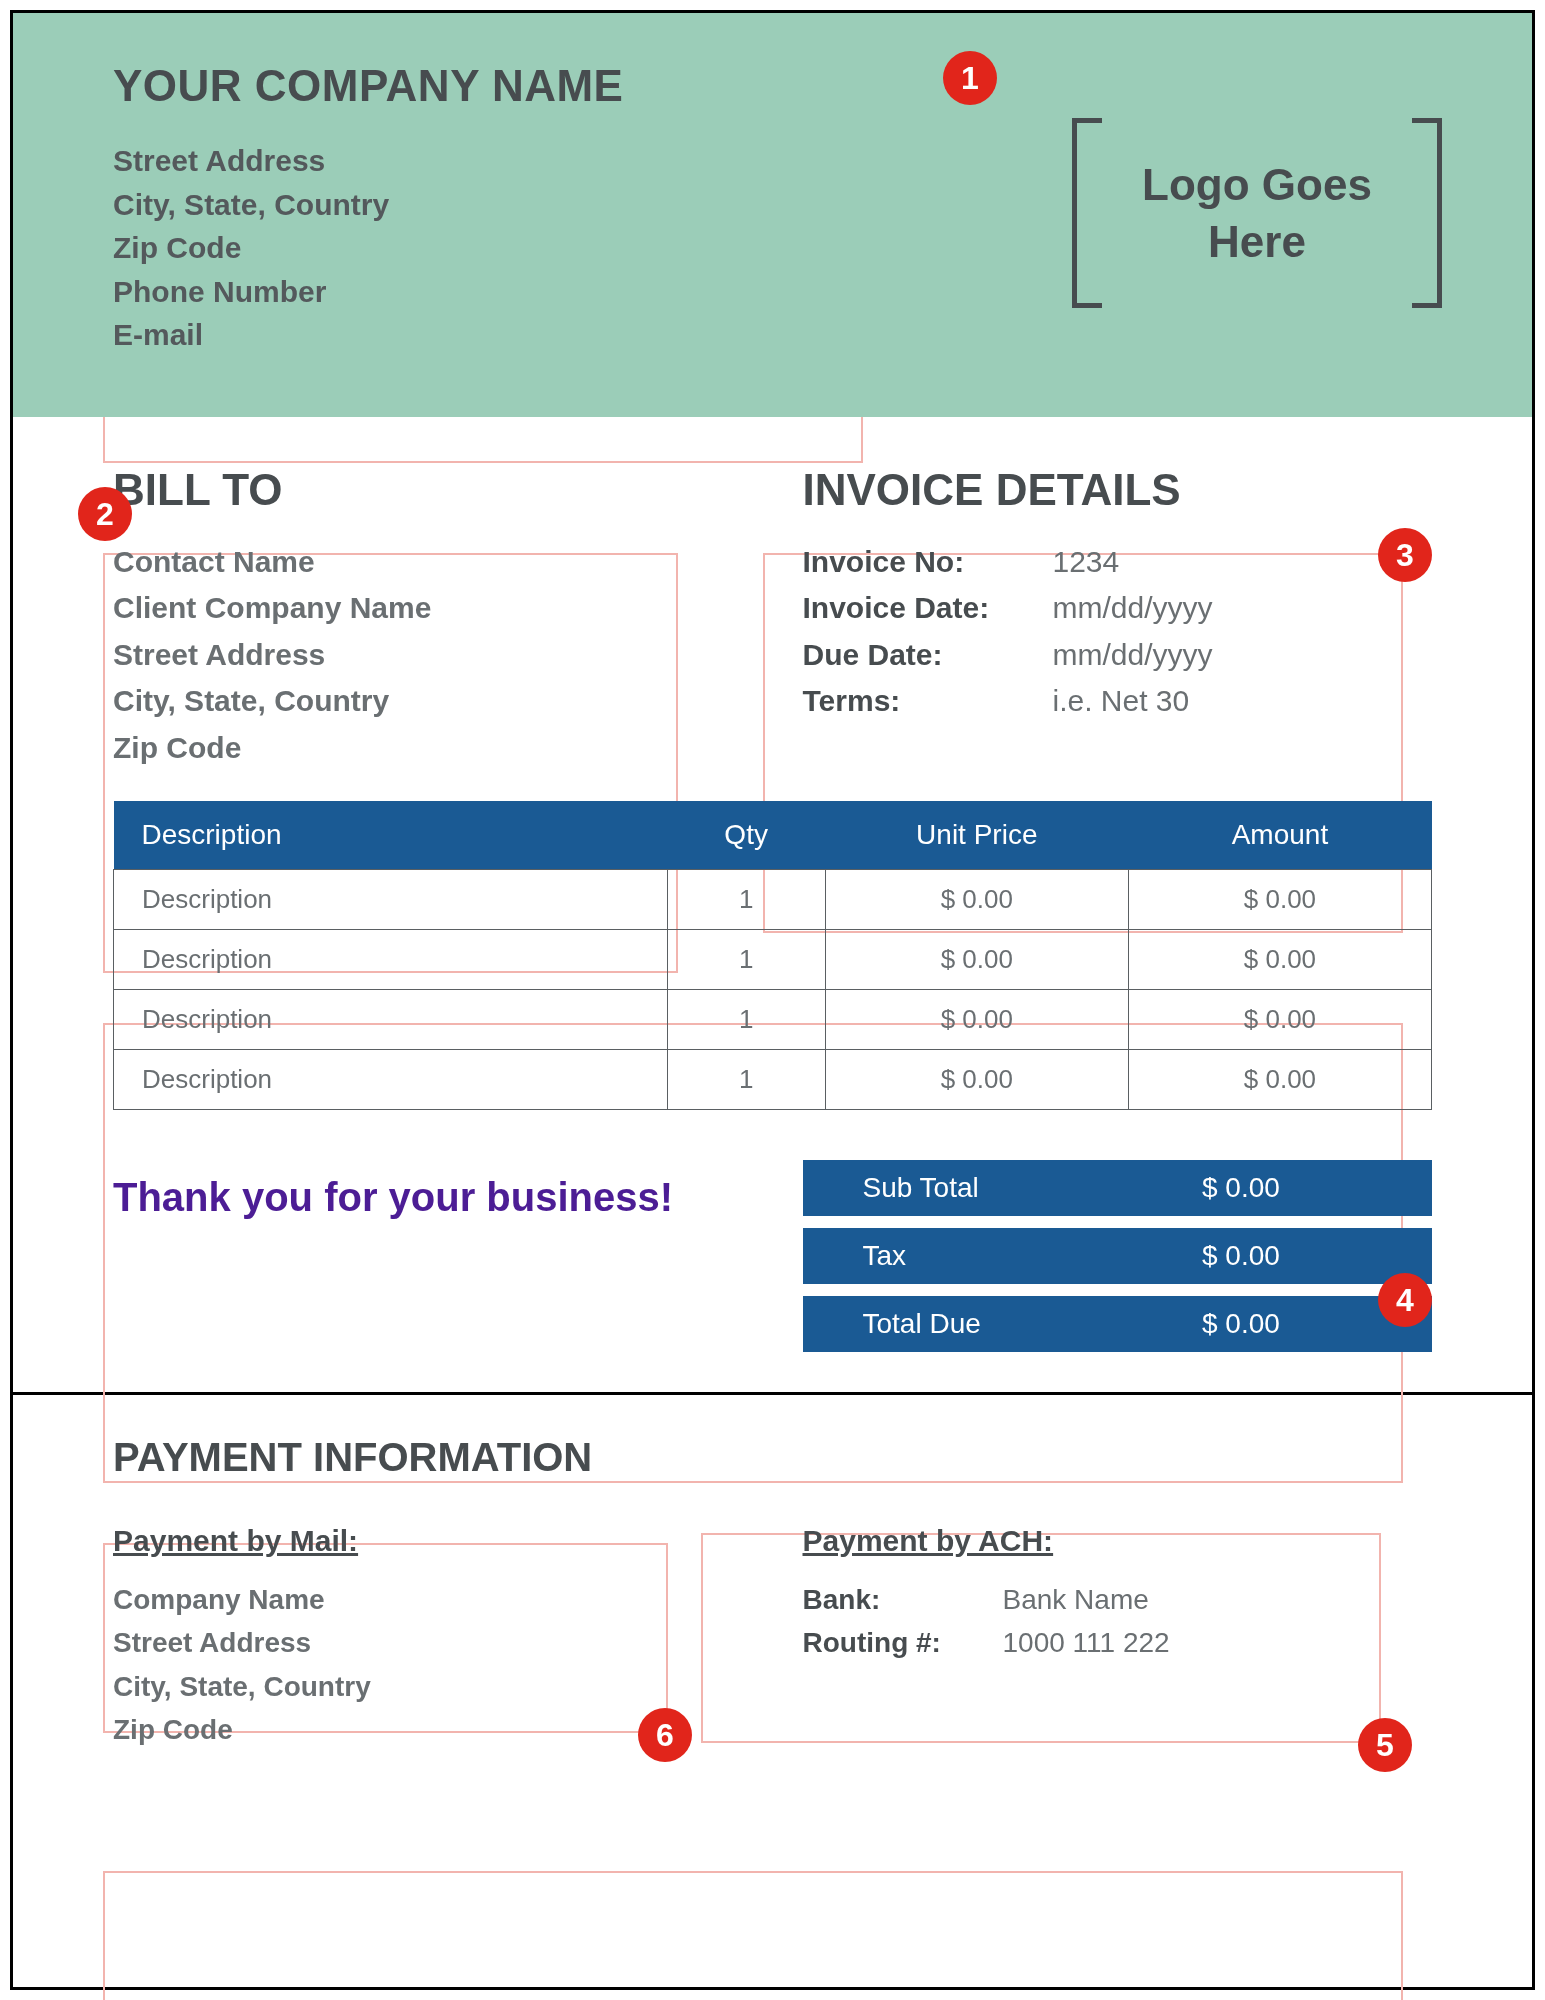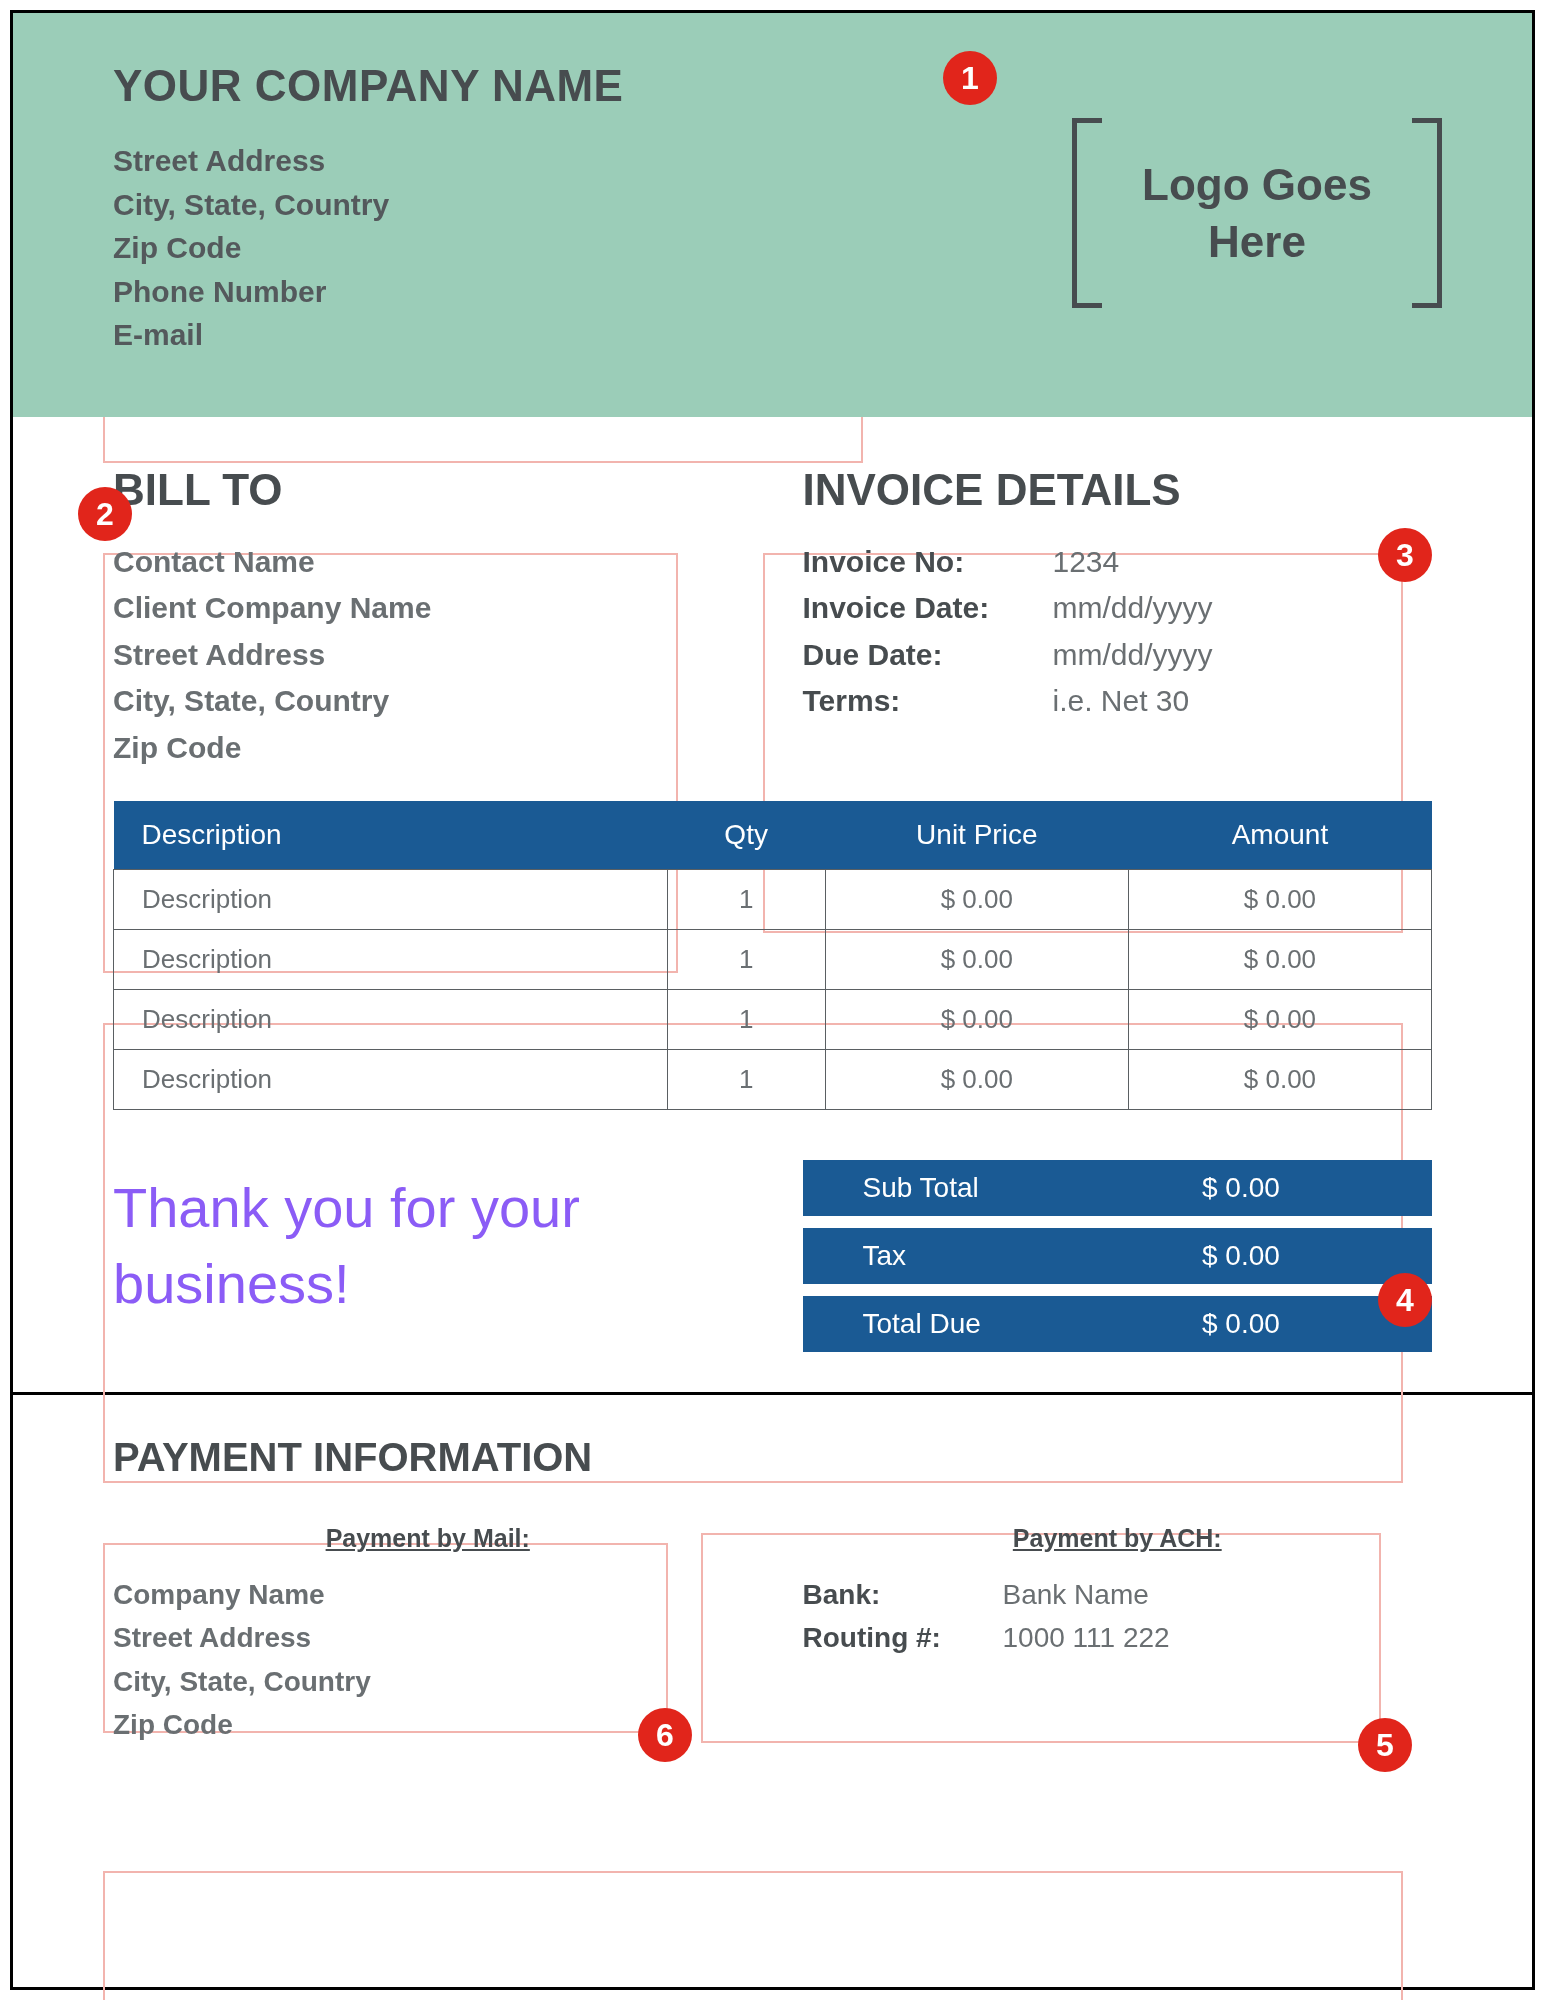--- a/index.html
+++ b/index.html
@@ -132,23 +132,23 @@
   tbody td:first-child { text-align: left; padding-left: 28px; }
   
   .below {
     display: flex;
     padding: 50px 100px 40px 100px;
     gap: 60px;
     position: relative;
   }
   .thanks {
     flex: 1;
-    font-size: 56px;
-    font-weight: 400;
-    color: #8b5cf6;
+    font-size: 40px;
+    font-weight: 700;
+    color: #4c1d95;
     line-height: 1.35;
     padding-top: 10px;
   }
   .totals {
     flex: 1;
     display: flex;
     flex-direction: column;
     gap: 12px;
   }
   .trow {
@@ -173,26 +173,25 @@
   }
   .pay-title {
     font-size: 40px;
     font-weight: 800;
     color: #474c4f;
     margin-bottom: 44px;
   }
   .pay-cols { display: flex; gap: 60px; }
   .pay-col { flex: 1; }
   .pay-sub {
-    font-size: 25px;
+    font-size: 30px;
     font-weight: 800;
     color: #474c4f;
     text-decoration: underline;
     margin-bottom: 20px;
-    text-align: center;
   }
   .pay-line { font-size: 28px; color: #6a6f72; font-weight: 600; line-height: 1.55; }
   .pay-row { display: flex; font-size: 28px; line-height: 1.55;}
   .pay-row .pl { font-weight: 700; color: #474c4f; width: 200px; }
   .pay-row .pv { color: #6a6f72; font-weight: 500; }
 </style>
 </head>
 <body>
 
 <div class="page">

